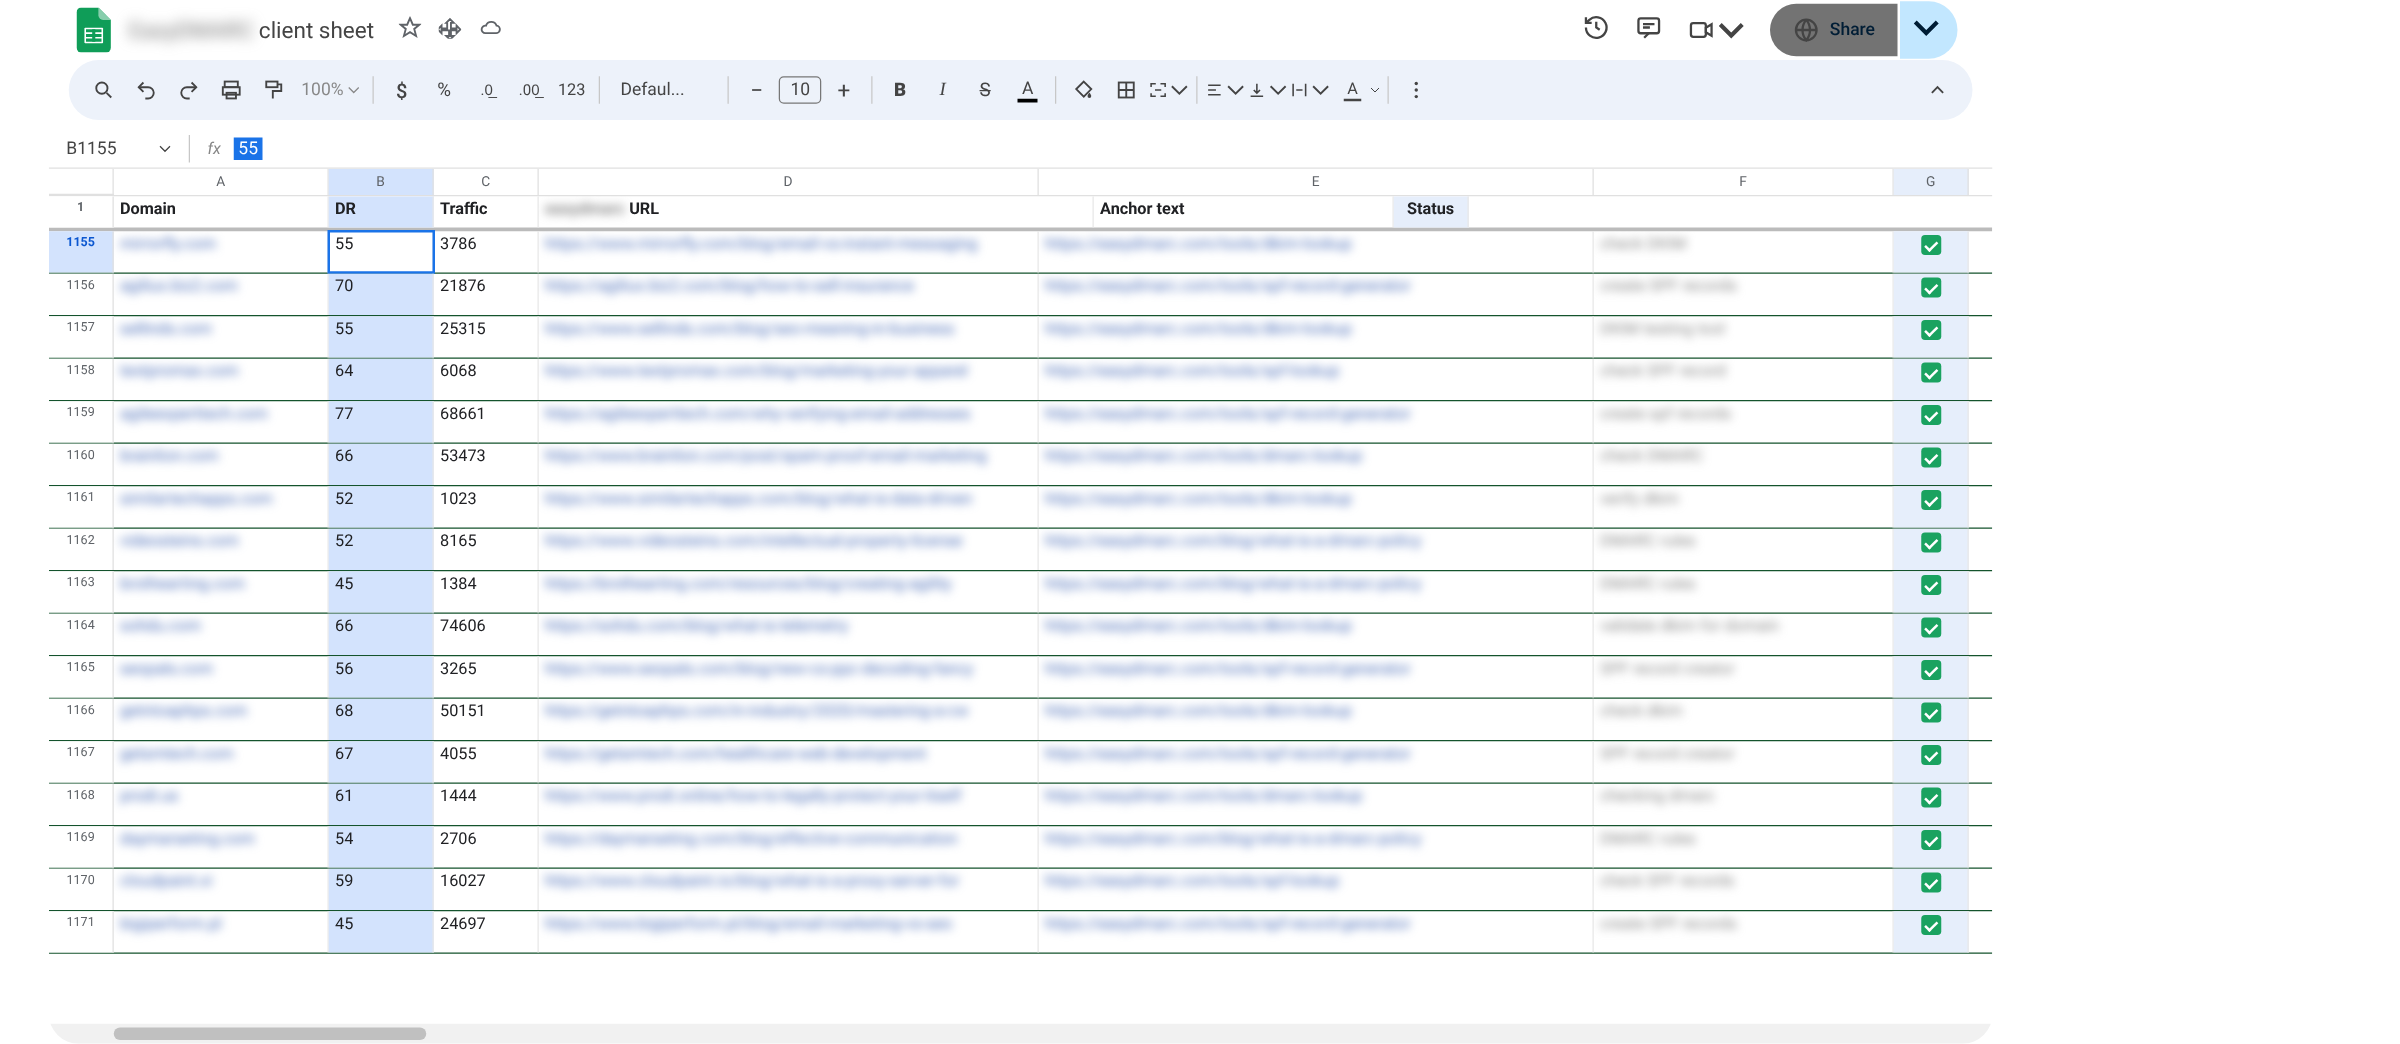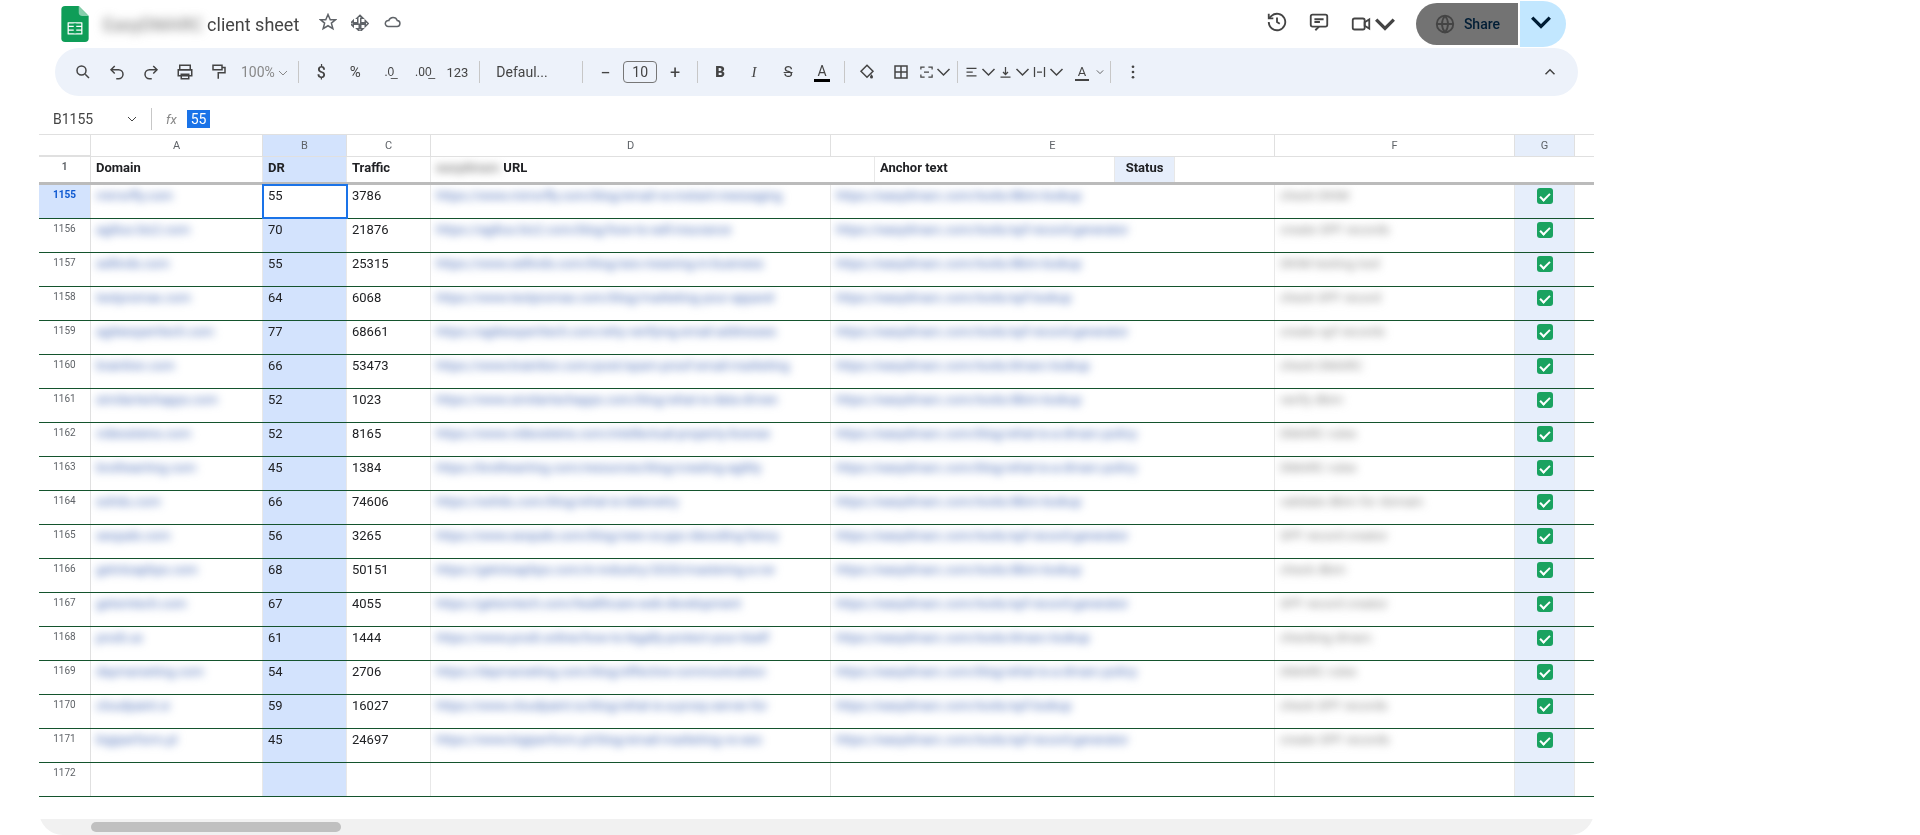--- a/index.html
+++ b/index.html
@@ -458,29 +458,19 @@
         <div class="row">
           <div class="row-h">1171</div>
 <div class="cell col-A"><span class="blur-text">bigiperform.pl</span></div>
 <div class="cell col-B">45</div>
 <div class="cell col-C">24697</div>
 <div class="cell col-D"><span class="blur-text">https://www.bigiperform.pl/blog/email-marketing-vs-seo</span></div>
 <div class="cell col-E"><span class="blur-text">https://easydmarc.com/tools/spf-record-generator</span></div>
 <div class="cell col-F"><span class="blur-light">create SPF records</span></div>
 <div class="cell col-G"><span class="check-icon"></span></div>
         </div>
-        <div class="row">
-          <div class="row-h">1172</div>
-<div class="cell col-A"><span class="blur-text"></span></div>
-<div class="cell col-B"></div>
-<div class="cell col-C"></div>
-<div class="cell col-D"><span class="blur-text"></span></div>
-<div class="cell col-E"><span class="blur-text"></span></div>
-<div class="cell col-F"><span class="blur-light"></span></div>
-<div class="cell col-G"></div>
-        </div>
       </div>
   </div>
 
   <div class="hscroll">
       <div class="hscroll-thumb"></div>
     </div>
 </div>
 
 </body></html>

